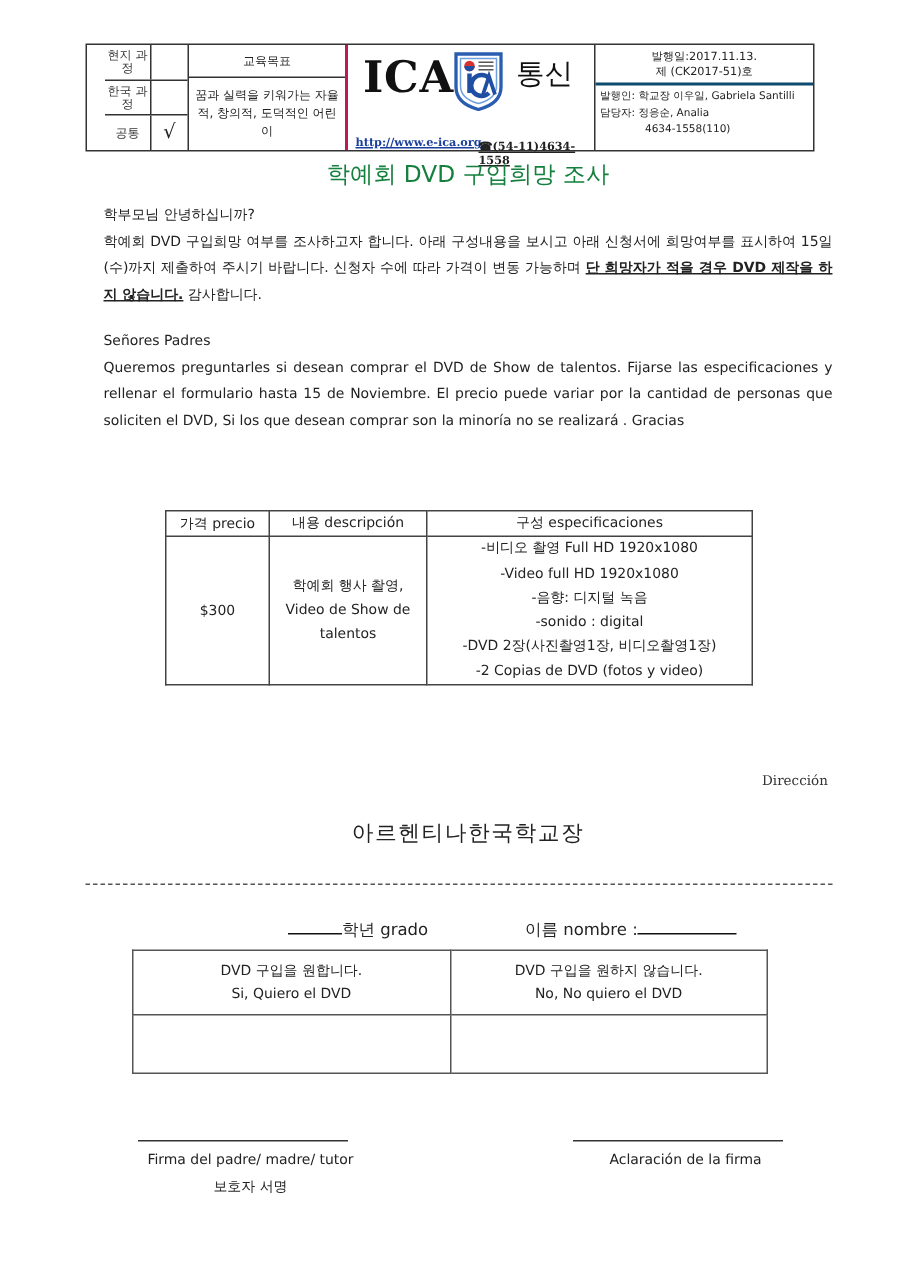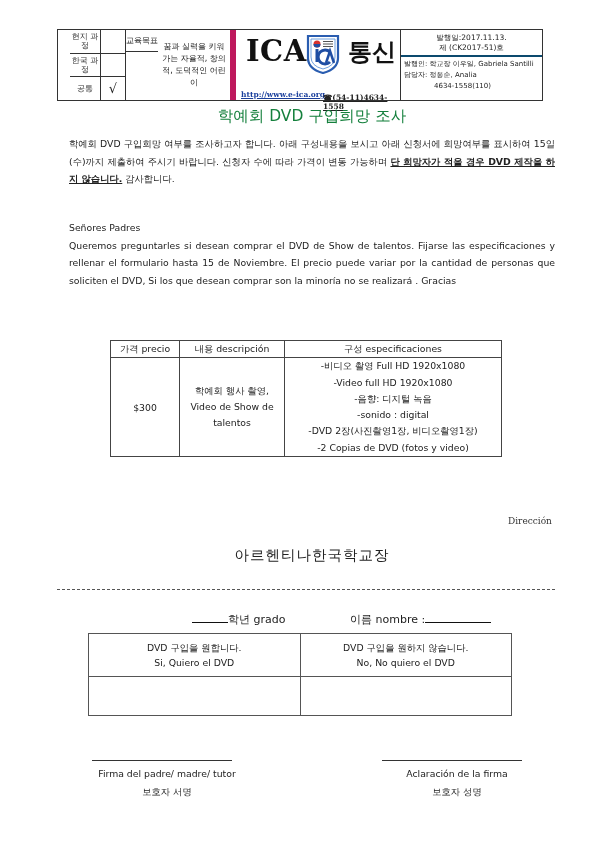--- a/index.html
+++ b/index.html
@@ -7,27 +7,27 @@
          font-family:"DejaVu Sans", "Liberation Sans", sans-serif; color:#222; }
   .abs { position:absolute;padding-left:12px; }
 
   
   .hdr { left:57px; top:29px; width:486px; height:72px; border:1.3px solid #333; box-sizing:border-box; display:flex; }
   .hdr-track { width:55px; border-right:1px solid #333; display:flex; flex-direction:column; }
   .track-row { flex:1; display:flex; border-bottom:1px solid #333; }
   .track-row:last-child { border-bottom:none; }
   .track-lbl { width:30px; border-right:1px solid #333; font-size:8px; line-height:9px; display:flex; align-items:center; justify-content:center; text-align:center; color:#333; }
   .track-chk { flex:1; display:flex; align-items:center; justify-content:center; font-size:13px; }
-  .hdr-goal { width:104px; border-right:6px solid #be185d; display:flex; }
+  .hdr-goal { width:104px; border-right:2px solid #be185d; display:flex; flex-direction:column; }
   .goal-title { height:21px; border-bottom:1px solid #333; font-size:8px; display:flex; align-items:center; justify-content:center; }
   .goal-body { flex:1; font-size:8px; line-height:12px; text-align:center; display:flex; align-items:center; justify-content:center; padding:0 4px; }
   .hdr-logo { width:164px; border-right:1px solid #333; position:relative; }
   .logo-ica { position:absolute; left:10px; top:4px; font-family:"DejaVu Serif","Liberation Serif",serif; font-size:29px; font-weight:bold; color:#111; letter-spacing:0.5px; }
   .logo-emblem { position:absolute; left:70px; top:4px; width:34px; height:40px; }
-  .logo-tongsin { position:absolute; left:112px; top:6px; font-size:24px; font-weight:bold; color:#111; }
+  .logo-tongsin { position:absolute; left:112px; top:6px; font-size:19px; font-weight:normal; color:#111; }
   .logo-url { position:absolute; left:5px; top:60px; font-family:"DejaVu Serif","Liberation Serif",serif; font-size:7.5px; color:#1a3f9c; text-decoration:underline; font-weight:bold; }
   .logo-tel { position:absolute; left:87px; top:63px; font-family:"DejaVu Serif","Liberation Serif",serif; font-size:7.5px; color:#222; font-weight:bold;text-decoration:underline; }
   .hdr-info { flex:1; display:flex; flex-direction:column; }
   .info-top { height:25px; border-bottom:2px solid #0c4a6e; font-size:7.5px; line-height:10px; text-align:center; display:flex; flex-direction:column; justify-content:center; }
   .info-bot { flex:1; font-size:7px; line-height:11px; padding:2px 3px; }
 
   .title { left:0; width:600px; top:106px; text-align:center; font-size:15.5px; color:#15803d; }
   .para { left:57px; width:486px; font-size:9.3px; line-height:17.5px; text-align:justify; color:#222; }
   .para p { margin:0; }
   .para b u { font-weight:bold; }
@@ -103,20 +103,21 @@
       <div>발행인: 학교장 이우일, Gabriela Santilli</div>
       <div>담당자:  정응순, Analia</div>
       <div style="padding-left:30px">4634-1558(110)</div>
     </div>
   </div>
 </div>
 
 <div class="abs title">학예회 DVD 구입희망 조사</div>
 
 <div class="abs para" style="top:135px">
+  <p>학부모님 안녕하십니까?</p>
   <p><span>학예회 DVD 구입희망 여부를 조사하고자 합니다. 아래 구성내용을 보시고 아래 신청서에 희망여부를 표시하여 15일(수)까지 제출하여 주시기 바랍니다. 신청자 수에 따라 가격이 변동 가능하며 </span><b><u>단 희망자가 적을 경우 DVD 제작을 하지 않습니다.</u></b><span> 감사합니다.</span></p>
 </div>
 
 <div class="abs para" style="top:219px">
   <p>Señores Padres</p>
   <p>Queremos preguntarles si desean comprar el DVD de Show de talentos. Fijarse las especificaciones y rellenar el formulario hasta 15 de Noviembre. El precio puede variar por la cantidad de personas que soliciten el DVD, Si los que desean comprar son la minoría no se realizará . Gracias</p>
 </div>
 
 <table class="abs spec">
   <tbody>
@@ -171,14 +172,13 @@
   </table>
 
 <div class="abs sigline" style="left:92px"></div>
 <div class="abs siglbl" style="left:60px; width:190px; top:765px">
   <div>Firma del padre/ madre/ tutor</div>
   <div>보호자 서명</div>
 </div>
 <div class="abs sigline" style="left:382px"></div>
 <div class="abs siglbl" style="left:350px; width:190px; top:765px">
   <div>Aclaración de la firma</div>
-  <div>보호자 성명</div>
 </div>
 
 </body></html>

